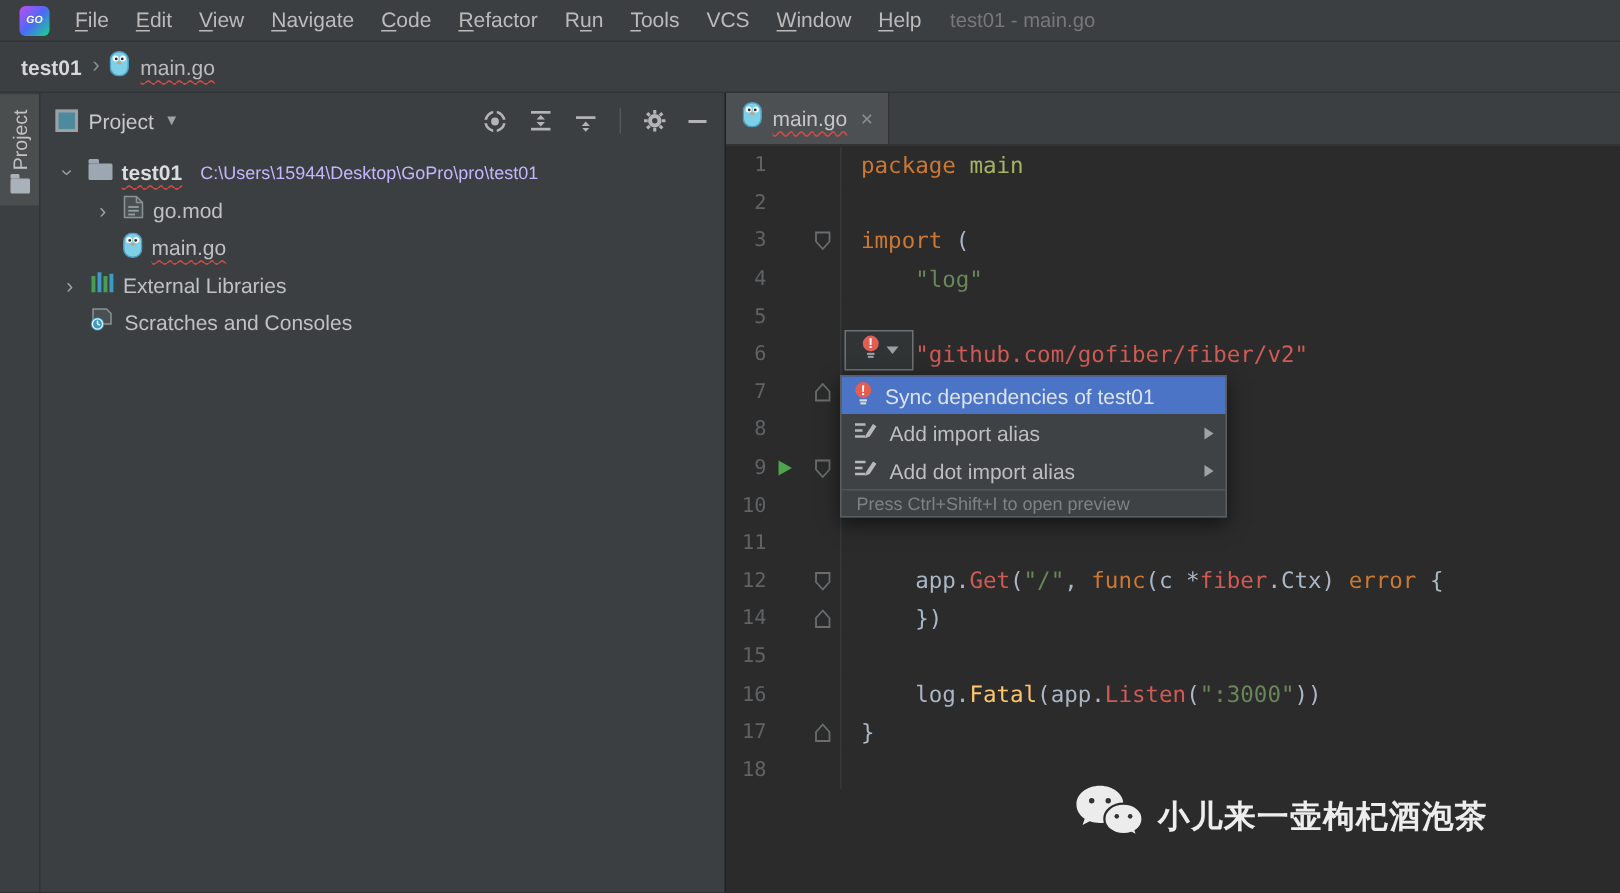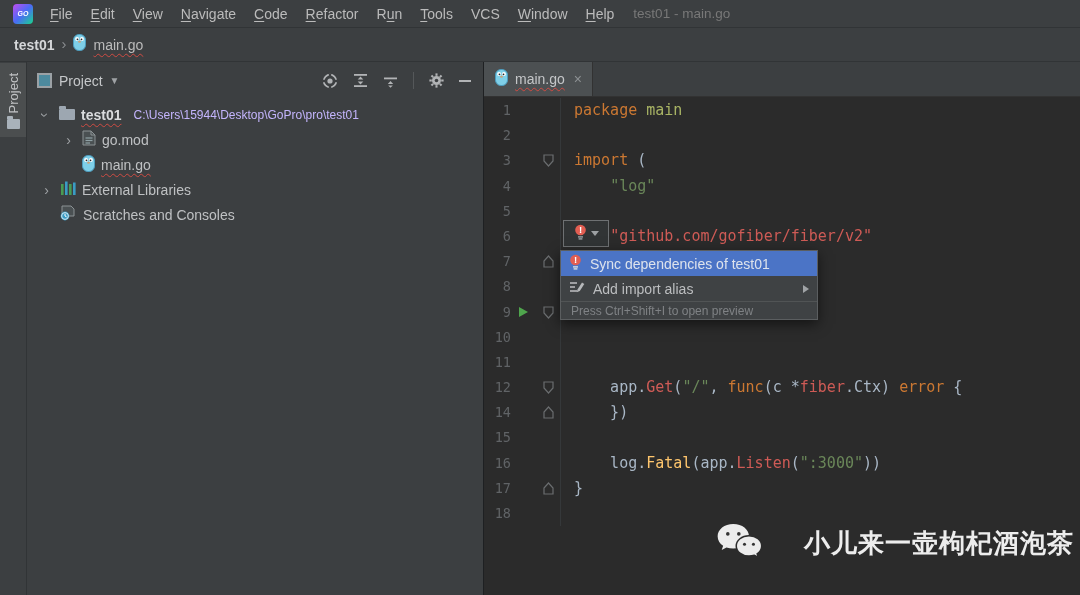--- a/index.html
+++ b/index.html
@@ -99,22 +99,22 @@
   .p-row.selected { background:#4b74c6; color:#dde3ec; }
   .p-arrow { margin-left:auto; width:0; height:0; border-left:6px solid #a0a3a6;
              border-top:4.5px solid transparent; border-bottom:4.5px solid transparent; }
   #popup-footer { height:18px; border-top:1px solid #515455; color:#7f8285; font-size:12px;
                   display:flex; align-items:center; padding:0 10px;
                   font-family:"Liberation Sans",sans-serif; }
 
   
   #watermark { position:absolute; left:716px; top:522px; display:flex; align-items:center; gap:10px;
                z-index:7; }
-  #watermark-text { color:#ededed; font-size:26px; font-weight:600; letter-spacing:1px;
-                    font-family:"Liberation Sans",sans-serif;margin-left:32px; }
+  #watermark-text { color:#ededed; font-size:21px; font-weight:600; letter-spacing:1px;
+                    font-family:"Liberation Sans",sans-serif; }
 </style>
 </head>
 <body>
 
 <div id="titlebar">
   <div id="app-logo">GO</div>
   <div id="menu-row"><span class="menu-item"><u>F</u>ile</span><span class="menu-item"><u>E</u>dit</span><span class="menu-item"><u>V</u>iew</span><span class="menu-item"><u>N</u>avigate</span><span class="menu-item"><u>C</u>ode</span><span class="menu-item"><u>R</u>efactor</span><span class="menu-item">R<u>u</u>n</span><span class="menu-item"><u>T</u>ools</span><span class="menu-item">VCS</span><span class="menu-item"><u>W</u>indow</span><span class="menu-item"><u>H</u>elp</span></div>
   <span id="win-title">test01 - main.go</span>
 </div>
 
@@ -485,20 +485,34 @@
             <line x1="1" y1="3" x2="8" y2="3"></line>
             <line x1="1" y1="7" x2="6" y2="7"></line>
             <line x1="1" y1="11" x2="8" y2="11"></line>
           </g>
           <path d="M8.5 9.5 L13 2.6 l2.3 1.5 L10.8 11 l-3 1.2 z" fill="#b6b8ba"></path>
         </svg>
     </span>
     <span>Add import alias</span>
     <span class="p-arrow"></span>
   </div>
+  <div class="p-row">
+    <span>
+      <svg width="16" height="14" viewBox="0 0 16 14">
+          <g stroke="#b6b8ba" stroke-width="1.6">
+            <line x1="1" y1="3" x2="8" y2="3"></line>
+            <line x1="1" y1="7" x2="6" y2="7"></line>
+            <line x1="1" y1="11" x2="8" y2="11"></line>
+          </g>
+          <path d="M8.5 9.5 L13 2.6 l2.3 1.5 L10.8 11 l-3 1.2 z" fill="#b6b8ba"></path>
+        </svg>
+    </span>
+    <span>Add dot import alias</span>
+    <span class="p-arrow"></span>
+  </div>
   <div id="popup-footer">Press Ctrl+Shift+I to open preview</div>
 </div>
 
 <div id="watermark">
   <span>
     <svg width="46" height="38" viewBox="0 0 48 40">
         <path d="M18 2 C8.6 2 1.5 7.8 1.5 15 c0 4.1 2.2 7.7 5.8 10.1 L5.8 29.5 l5-2.6 c2.2 0.7 4.7 1.1 7.2 1.1 9.4 0 16.5-5.8 16.5-13 S27.4 2 18 2 Z" fill="#ececec"></path>
         <circle cx="12.2" cy="12.5" r="1.9" fill="#333"></circle>
         <circle cx="23.8" cy="12.5" r="1.9" fill="#333"></circle>
         <path d="M34.5 14.5 c-7.6 0-13.4 4.8-13.4 10.7 0 5.9 5.8 10.7 13.4 10.7 2 0 3.9-0.3 5.7-0.9 l4.2 2.2-1.3-3.7 c2.9-2 4.8-4.9 4.8-8.3 0-5.9-5.8-10.7-13.4-10.7 Z" fill="#ececec" stroke="#2b2b2b" stroke-width="1.6"></path>

